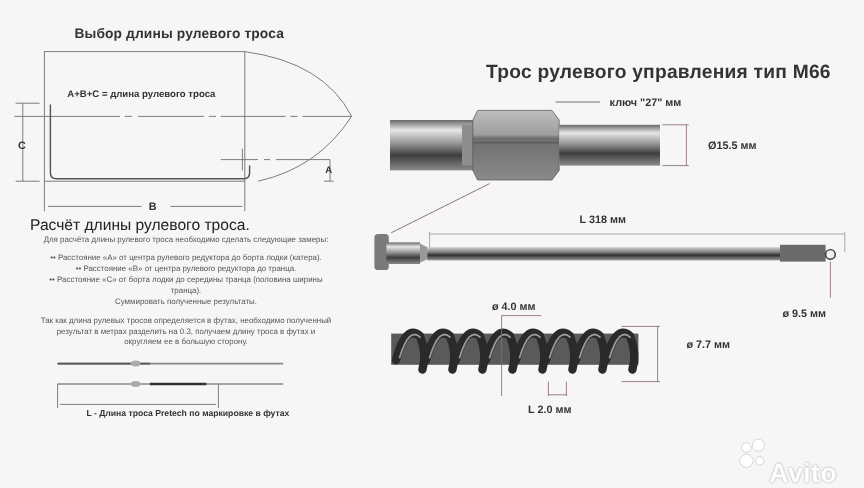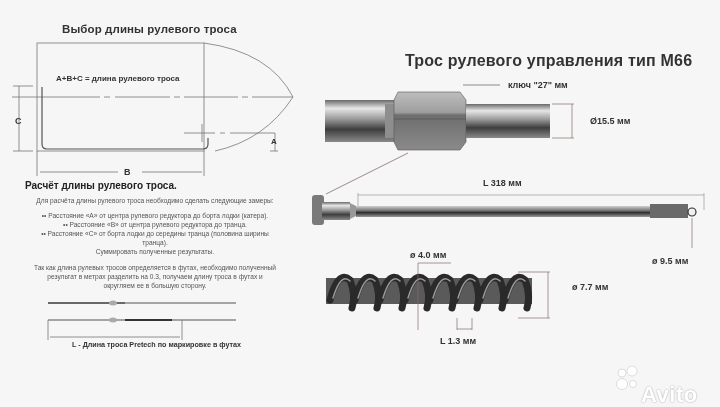--- a/index.html
+++ b/index.html
@@ -2,21 +2,21 @@
 <html><head>
 <meta charset="utf-8">
 <style>
   * { box-sizing: border-box; margin: 0; padding: 0; }
   html, body { width: 720px; height: 407px; overflow: hidden; background: #f6f6f6; }
   body { position: relative; font-family: "Liberation Sans", sans-serif; color: #222; }
   .abs { position: absolute; text-align: center; }
   .title-left { left: 62px; top: 23px; font-size: 11.5px; font-weight: bold; color: #333; letter-spacing: 0.1px; }
   .formula { left: 56px; top: 74px; font-size: 8px; font-weight: bold; color: #333; }
   .dimlbl { font-size: 9px; font-weight: bold; color: #333; }
-  .calc-title { left: 5px; top: 180px; font-size: 10px; font-weight: bold; color: #222; padding-left: 20px; }
+  .calc-title { left: 5px; top: 180px; font-size: 13px; font-weight: normal; color: #222; padding-left: 20px; }
   .calc-text { left: 5px; font-size: 6.6px; color: #555; line-height: 9px; width: 300px; }
   .marking { left: 48px; top: 340px; font-size: 7.2px; font-weight: bold; color: #333; margin-left: 24px; }
   .title-right { left: 405px; top: 52px; font-size: 16px; font-weight: bold; color: #333; letter-spacing: 0.2px; }
   .spec { font-size: 9px; font-weight: bold; color: #333; white-space: nowrap; }
   .avito { left: 612px; top: 366px; font-size: 22px; font-weight: bold; color: #fff; text-shadow: 0 0 2px #bbb, 0 0 1px #aaa; letter-spacing: 0.5px; }
   svg { position: absolute; left: 0; top: 0; }
 </style>
 </head>
 <body>
 
@@ -179,15 +179,15 @@
 <div class="abs calc-text" style="top:281px;">округляем ее в большую сторону.</div>
 <div class="abs marking">L - Длина троса Pretech по маркировке в футах</div>
 
 <div class="abs title-right">Трос рулевого управления тип M66</div>
 <div class="abs spec" style="left:508px; top:80px;">ключ "27" мм</div>
 <div class="abs spec" style="left:558px; top:116px;margin-left:32px;">Ø15.5 мм</div>
 <div class="abs spec" style="left:483px; top:178px;">L 318 мм</div>
 <div class="abs spec" style="left:652px; top:256px;">ø 9.5 мм</div>
 <div class="abs spec" style="left:410px; top:250px;">ø 4.0 мм</div>
 <div class="abs spec" style="left:560px; top:282px;margin-left:12px;">ø 7.7 мм</div>
-<div class="abs spec" style="left:440px; top:336px;">L 1.3 мм</div>
+<div class="abs spec" style="left:440px; top:336px;">L 2.0 мм</div>
 
 <div class="abs avito" style="left:641px;margin-top:16px;">Avito</div>
 
 </body></html>

